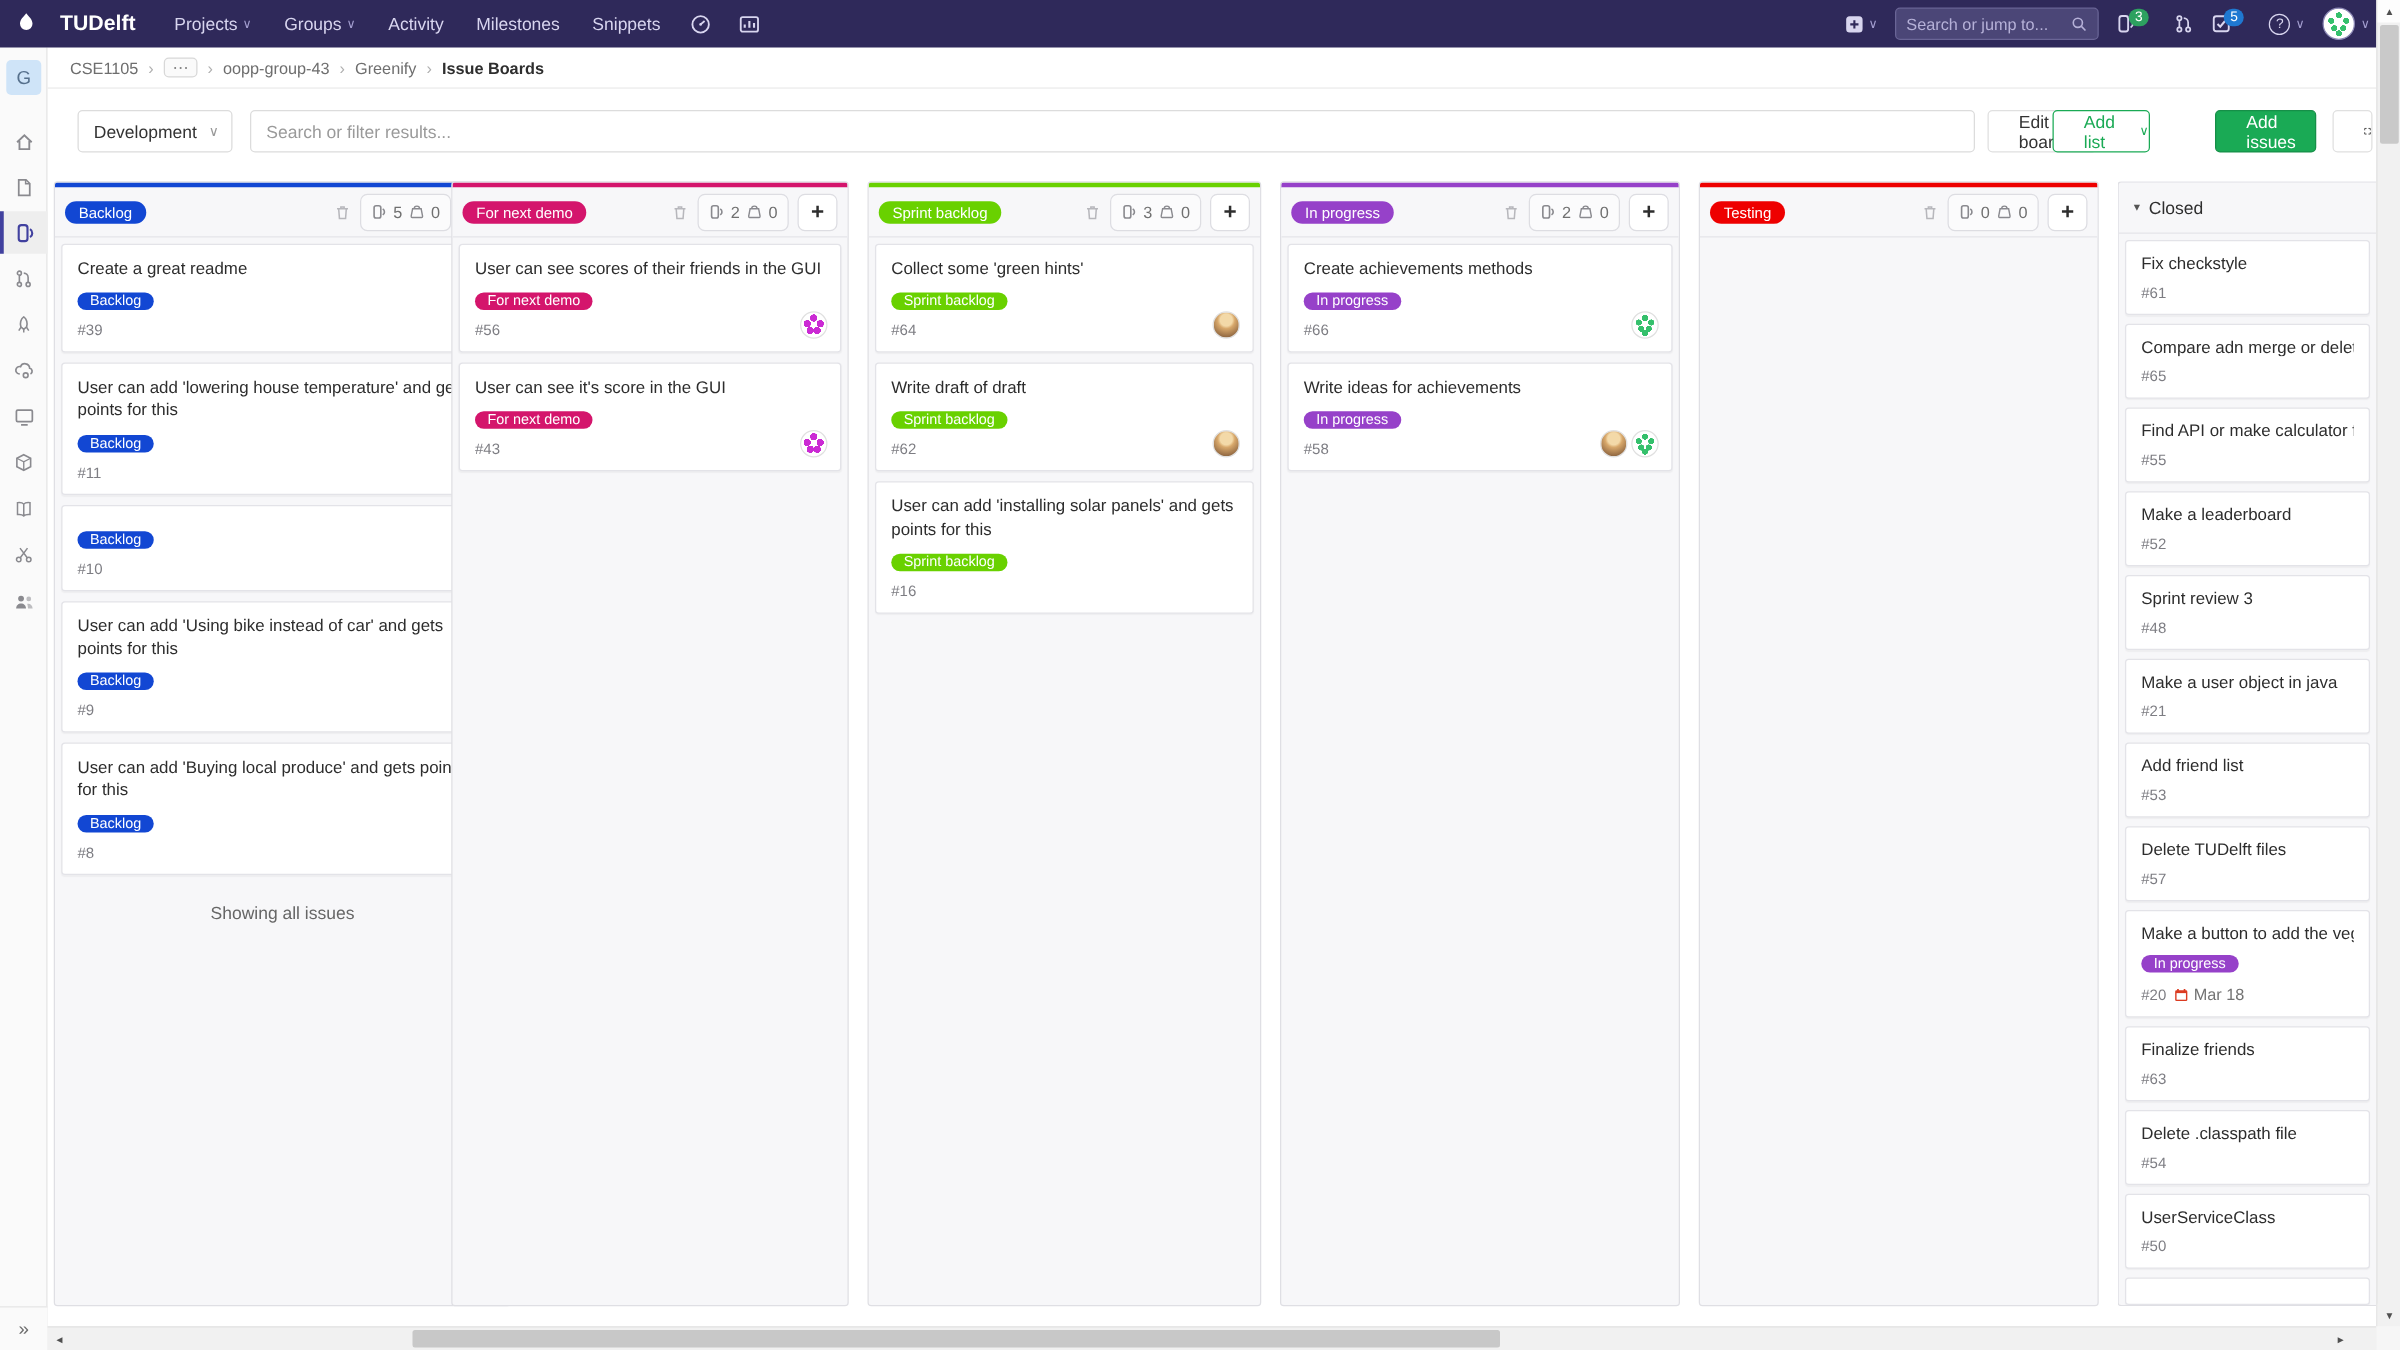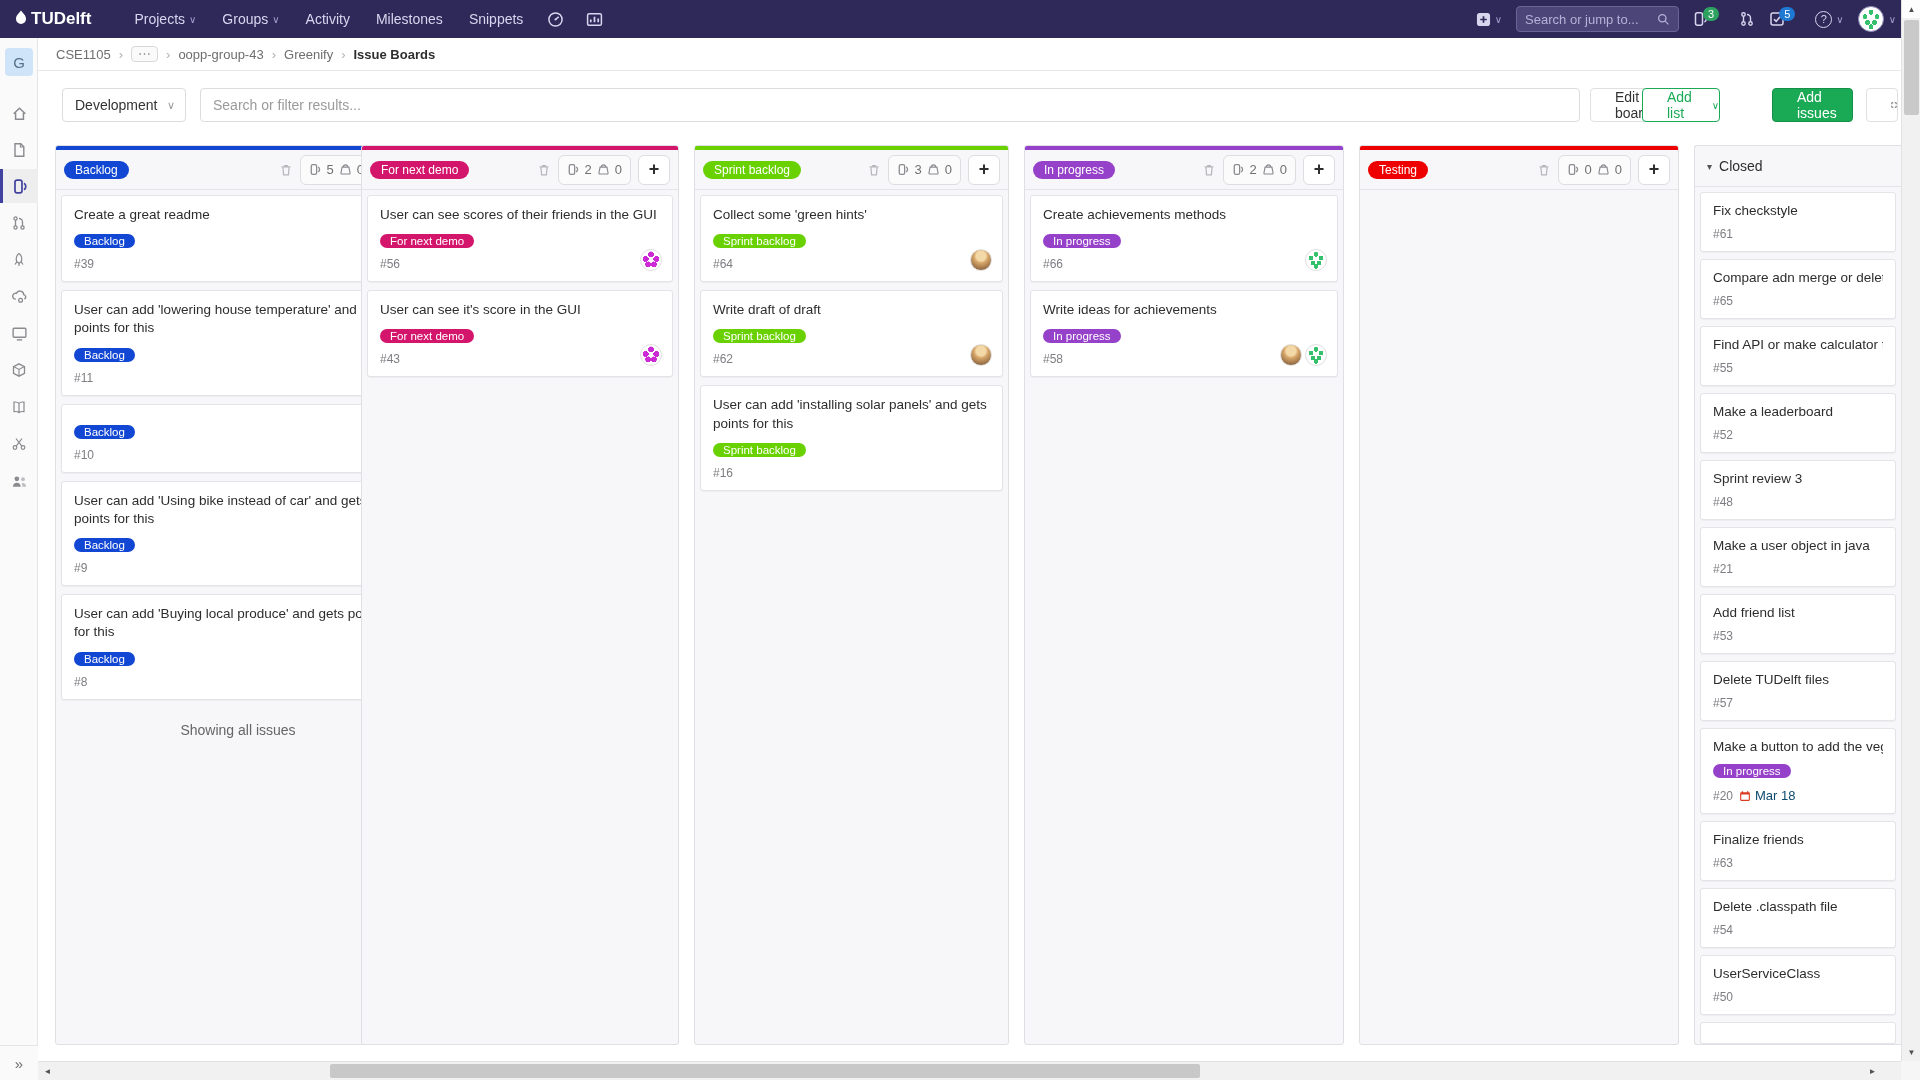--- a/index.html
+++ b/index.html
@@ -3,21 +3,21 @@
 <meta charset="utf-8">
 <style>
   * { margin:0; padding:0; box-sizing:border-box; }
   html,body { width:1920px; height:1080px; overflow:hidden; background:#fff;
     font-family:"Liberation Sans", sans-serif; color:#2e2e2e; }
 
   
   .navbar { position:absolute; left:0; top:0; width:1920px; height:38px; background:#2f295a;
     display:flex; align-items:center; padding:0 14px; z-index:30; }
   .nav-left { display:flex; align-items:center; gap:4px; }
-  .logo { display:flex; align-items:center; gap:3px; color:#fff; font-weight:bold; font-size:17px; margin-right:28px; cursor:pointer; }
+  .logo { display:flex; align-items:center; gap:20px; color:#fff; font-weight:bold; font-size:17px; margin-right:16px; cursor:pointer; }
   .nav-item { color:#d8d5ef; font-size:14px; padding:0 11px; display:flex; align-items:center; gap:4px; cursor:pointer; height:38px; }
   .nav-item .chev { font-size:10px; color:#a49fd0; }
   .nav-ico { color:#d8d5ef; padding:0 9px; cursor:pointer; display:flex; align-items:center; }
   .nav-right { position:absolute; right:24px; top:0; height:38px; display:flex; align-items:center; gap:14px; }
   .searchbox { width:163px; height:26px; background:#4b4677; border:1px solid #6a6596; border-radius:4px;
     display:flex; align-items:center; padding:0 8px; }
   .searchbox input { flex:1; background:transparent; border:none; outline:none; color:#cfcbe8; font-size:13px; width:120px; }
   .searchbox input::placeholder { color:#b6b1d8; }
   .badge { font-size:11px; color:#fff; border-radius:8px; padding:0 5px; height:14px; line-height:14px;
     position:relative; top:-5px; left:-6px; }
@@ -108,21 +108,21 @@
   .closed-header { height:41px; display:flex; align-items:center; gap:7px; padding:0 12px; font-size:14px; color:#2e2e2e;
     border-bottom:1px solid #e5e5e9; }
   .closed-header .chev { font-size:10px; color:#555; cursor:pointer; }
   .ccards { padding:5px 5px 0 5px; }
   .ccard { background:#fff; border:1px solid #e3e3e8; border-radius:3px; padding:10px 12px; margin-bottom:7px; cursor:pointer;
     box-shadow:0 1px 1px rgba(0,0,0,.04); }
   .ccard .t { font-size:13.5px; color:#2d2d2d; white-space:nowrap; overflow:hidden; }
   .ccard .n { font-size:12px; color:#7d7d83; margin-top:9px; }
   .ccard .lbl-row { margin-top:7px; }
   .due-row { display:flex; align-items:center; gap:6px; margin-top:9px; }
-  .due { color:#0c4a6e; font-size:13px; display:flex; align-items:center; gap:4px; }
+  .due { color:#737373; font-size:13px; display:flex; align-items:center; gap:4px; }
 
   
   .vscroll { position:absolute; right:0; top:0; width:19px; height:1080px; background:#f1f1f1; border-left:1px solid #e2e2e2; z-index:40; }
   .varrow { position:absolute; left:0; width:19px; height:18px; display:flex; align-items:center; justify-content:center;
     color:#505050; font-size:8px; background:#fdfdfd; cursor:pointer; }
   .vthumb { position:absolute; left:2px; top:20px; width:15px; height:95px; background:#c9c9c9; border-radius:2px; cursor:pointer; }
   .hscroll { position:absolute; left:38px; bottom:0; width:1863px; height:19px; background:#f1f1f1; border-top:1px solid #e2e2e2; z-index:40; }
   .harrow { position:absolute; top:0; width:19px; height:18px; display:flex; align-items:center; justify-content:center;
     color:#505050; font-size:8px; cursor:pointer; }
   .hthumb { position:absolute; left:292px; top:2px; width:870px; height:14px; background:#c8c8c8; border-radius:2px; cursor:pointer; }
@@ -326,21 +326,21 @@
   </div>
   <div class="tb-btn btn-default" style="left:1828px;width:32px;">
     <svg width="14" height="14" viewBox="0 0 16 16">
         <path d="M2 6 V2 H6 M10 2 H14 V6 M14 10 V14 H10 M6 14 H2 V10" fill="none" stroke="#333" stroke-width="1.8"></path>
       </svg>
   </div>
 </div>
 
 <main class="board">
 
-  <section class="list" style="left:5px;width:366px;margin-left:12px;">
+  <section class="list" style="left:5px;width:366px;">
     <div class="list-topbar c-blue"></div>
     <header class="list-header">
       <span class="pill c-blue">Backlog</span>
       <div class="hdr-right">
         <span class="trash">
             <svg width="14" height="14" viewBox="0 0 16 16">
               <path d="M3 4.5 h10 M6.5 4.5 V3 h3 v1.5 M4.5 4.5 L5.2 13.5 h5.6 L11.5 4.5" fill="none" stroke="currentColor" stroke-width="1.4"></path>
             </svg>
           </span>
         <div class="counts">

